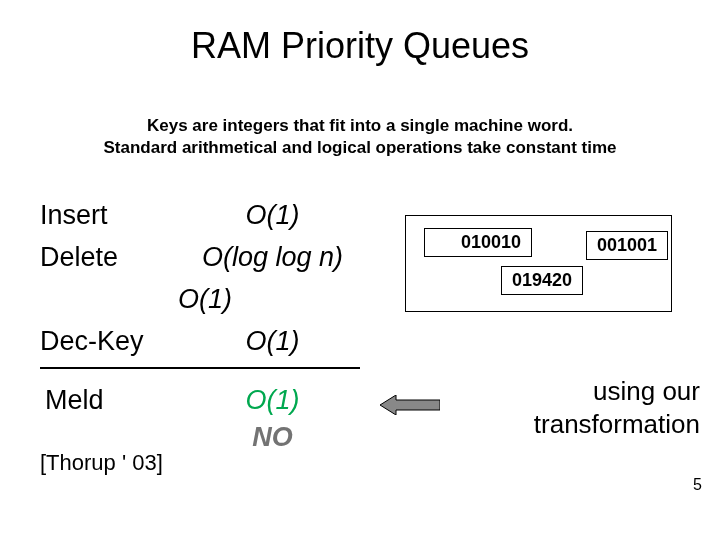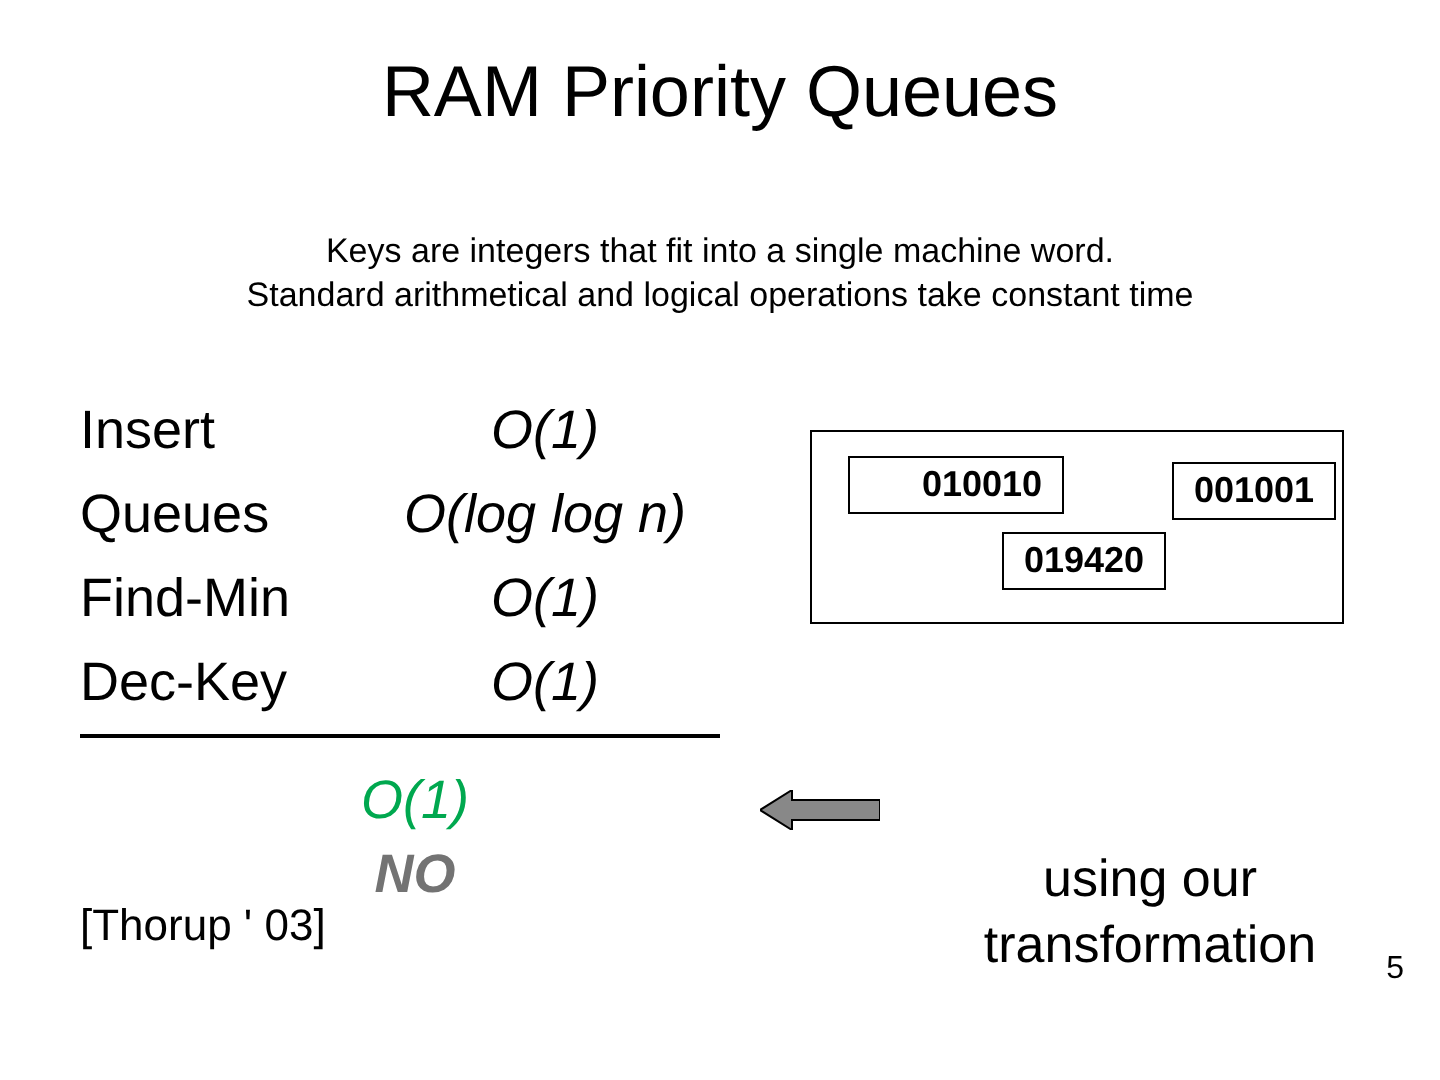--- a/index.html
+++ b/index.html
@@ -26,21 +26,21 @@
     font-size: 36px;
     font-weight: 400;
   }
   .subtitle {
     position: absolute;
     top: 115px;
     left: 0;
     width: 720px;
     text-align: center;
     font-size: 17px;
-    font-weight: normal;
+    font-weight: bold;
     line-height: 1.3;
   }
   .ops {
     position: absolute;
     top: 195px;
     left: 40px;
     width: 330px;
     font-size: 27px;
     line-height: 1.55;
   }
@@ -101,24 +101,23 @@
   .arrow {
     position: absolute;
     top: 395px;
     left: 380px;
   }
   .transform-text {
     position: absolute;
     top: 375px;
     left: 450px;
     width: 250px;
-    text-align: center;
+    text-align: right;
     font-size: 26px;
     line-height: 1.25;
-    margin-top: 48px;
   }
   .pagenum {
     position: absolute;
     bottom: 10px;
     right: 18px;
     font-size: 16px;
   }
 </style>
 </head>
 <body>
@@ -131,36 +130,36 @@
     <span>Keys are integers that fit into a single machine word.</span><br>
     <span>Standard arithmetical and logical operations take constant time</span>
   </div>
 
   <div class="ops">
     <div class="ops-row">
       <span class="ops-name">Insert</span>
       <span class="ops-val">O(1)</span>
     </div>
     <div class="ops-row">
-      <span class="ops-name">Queues</span>
+      <span class="ops-name">Delete</span>
       <span class="ops-val">O(log log n)</span>
     </div>
     <div class="ops-row">
-      <span class="ops-name">Find-Min</span>
       <span class="ops-val">O(1)</span>
     </div>
     <div class="ops-row">
       <span class="ops-name">Dec-Key</span>
       <span class="ops-val">O(1)</span>
     </div>
   </div>
 
   <div class="underline-img"></div>
 
   <div class="meld-row">
+    <span class="meld-name">Meld</span>
     <span class="meld-stack">
       <span class="meld-o1">O(1)</span>
       <span class="meld-no">NO</span>
     </span>
   </div>
 
   <div class="citation">[Thorup ' 03]</div>
 
   <div class="boxes">
     <div class="bitbox bit-a">010010</div>

